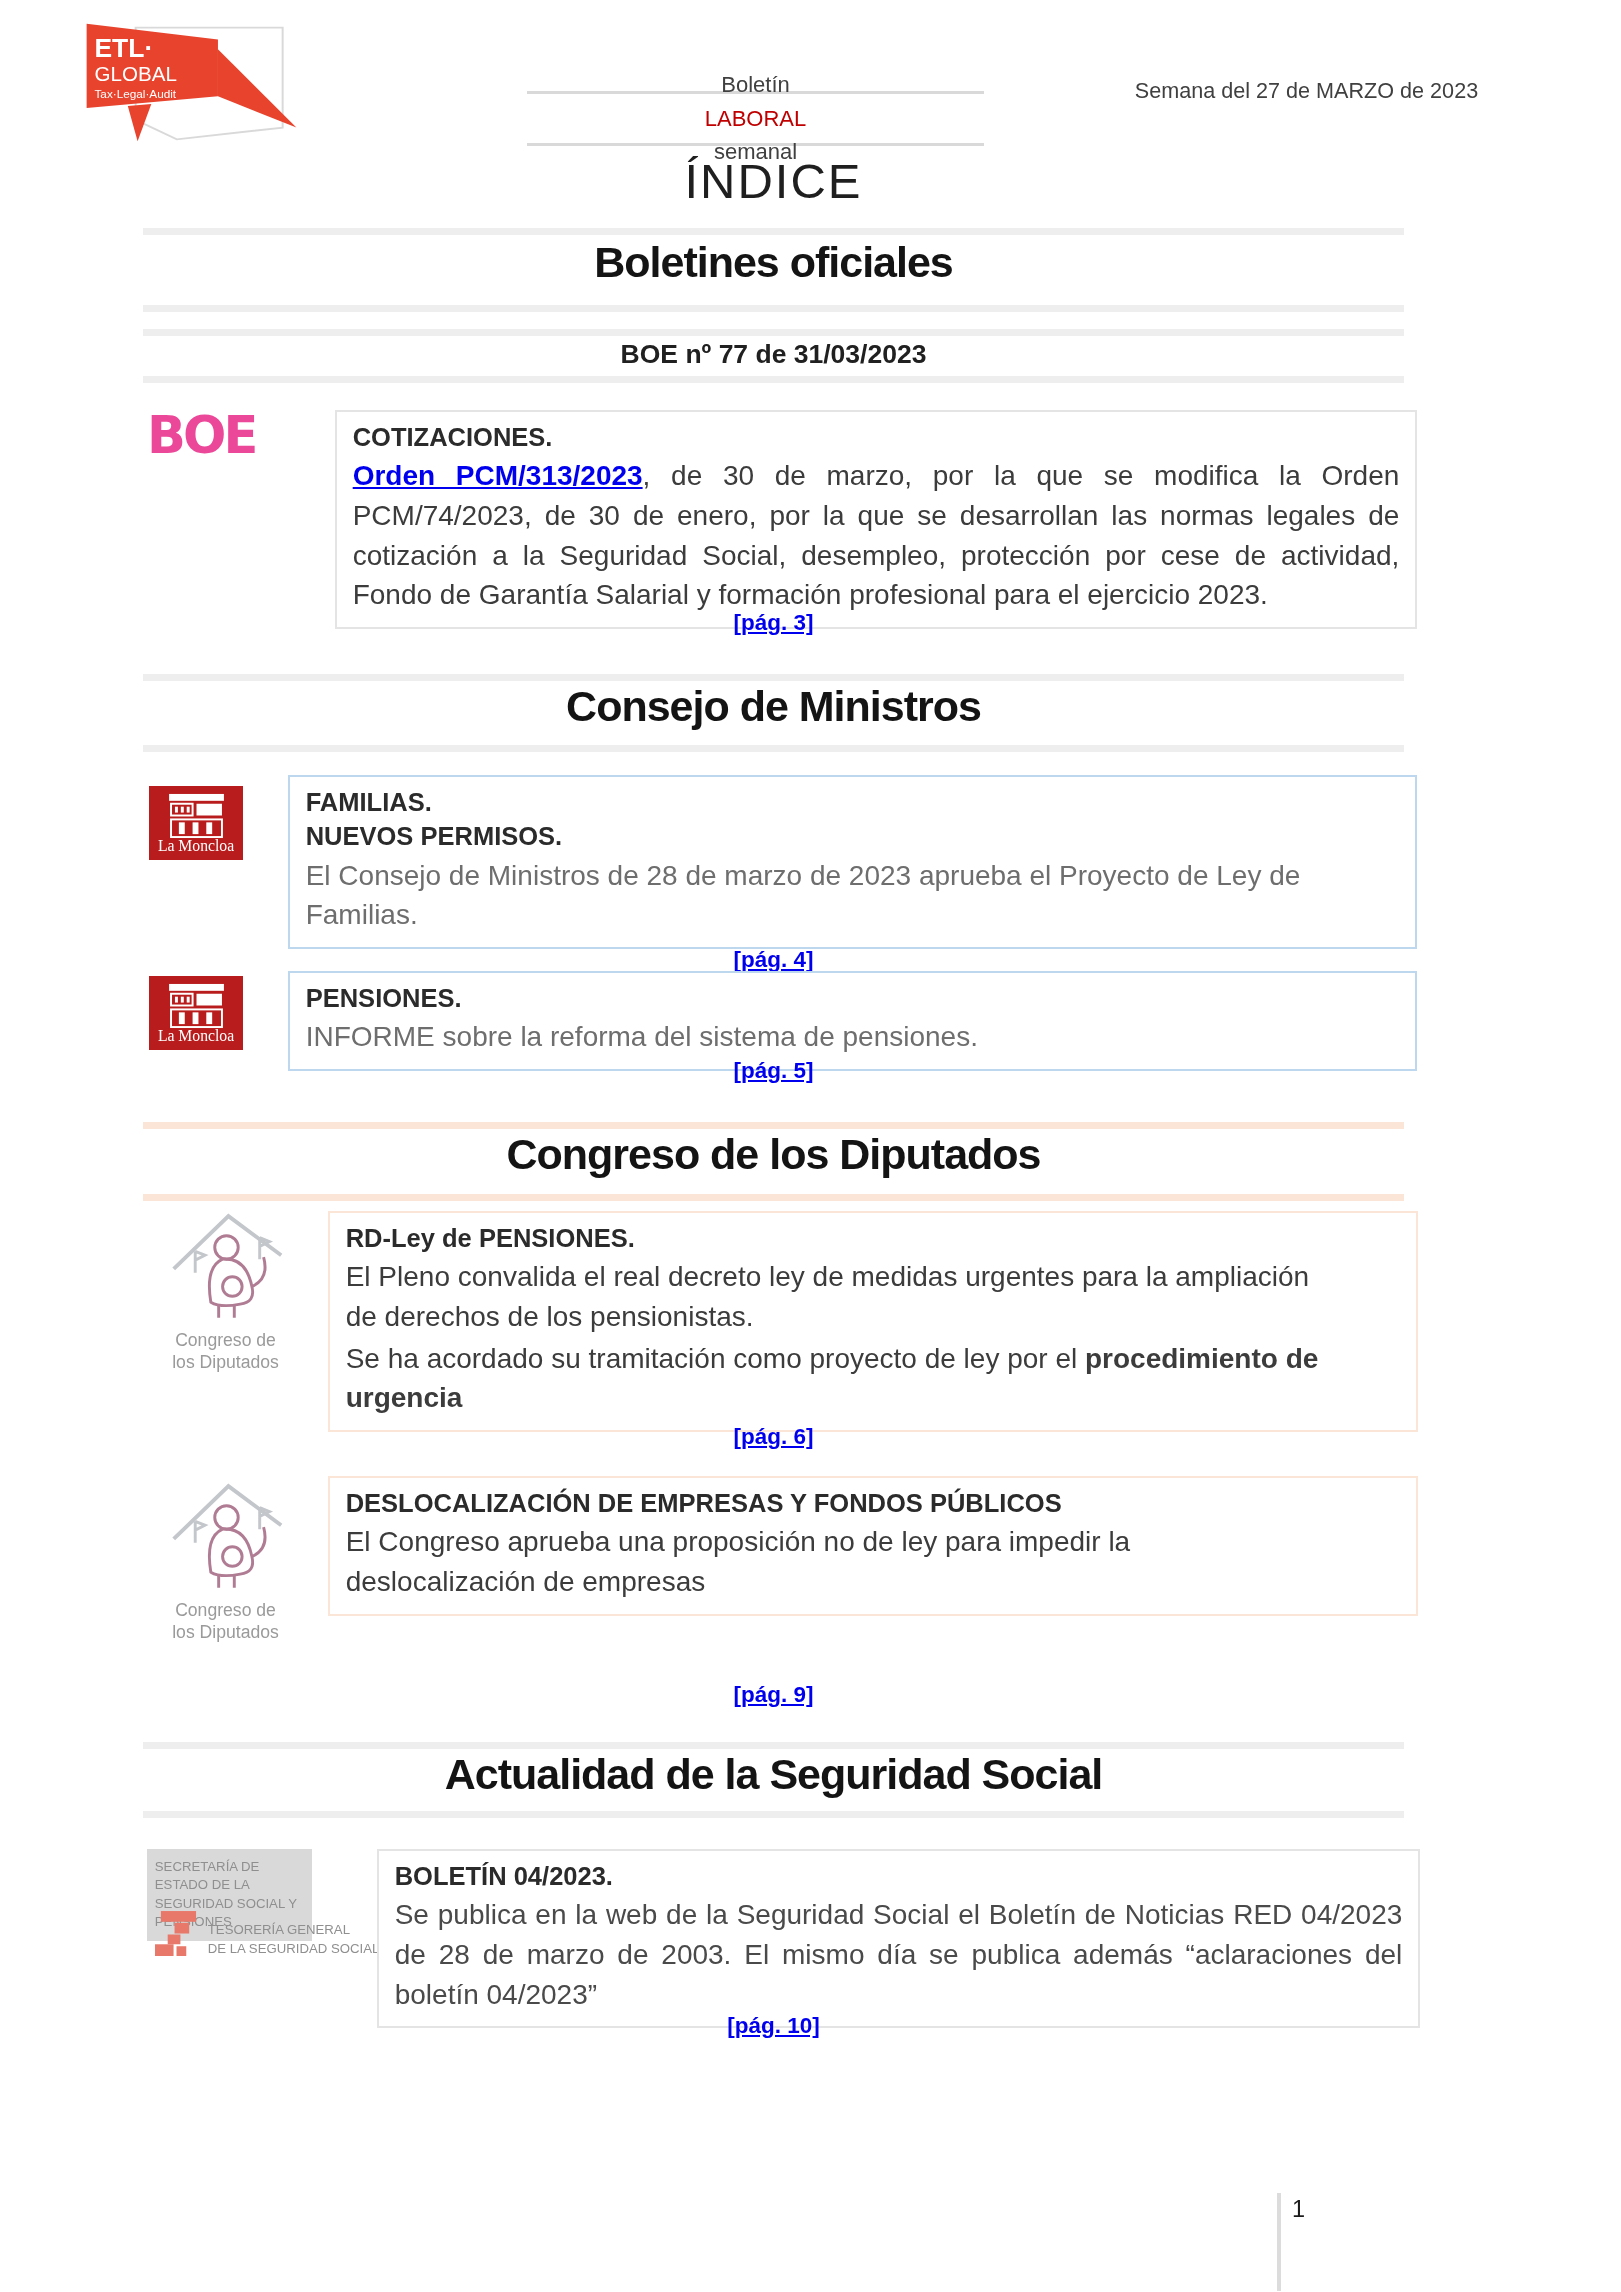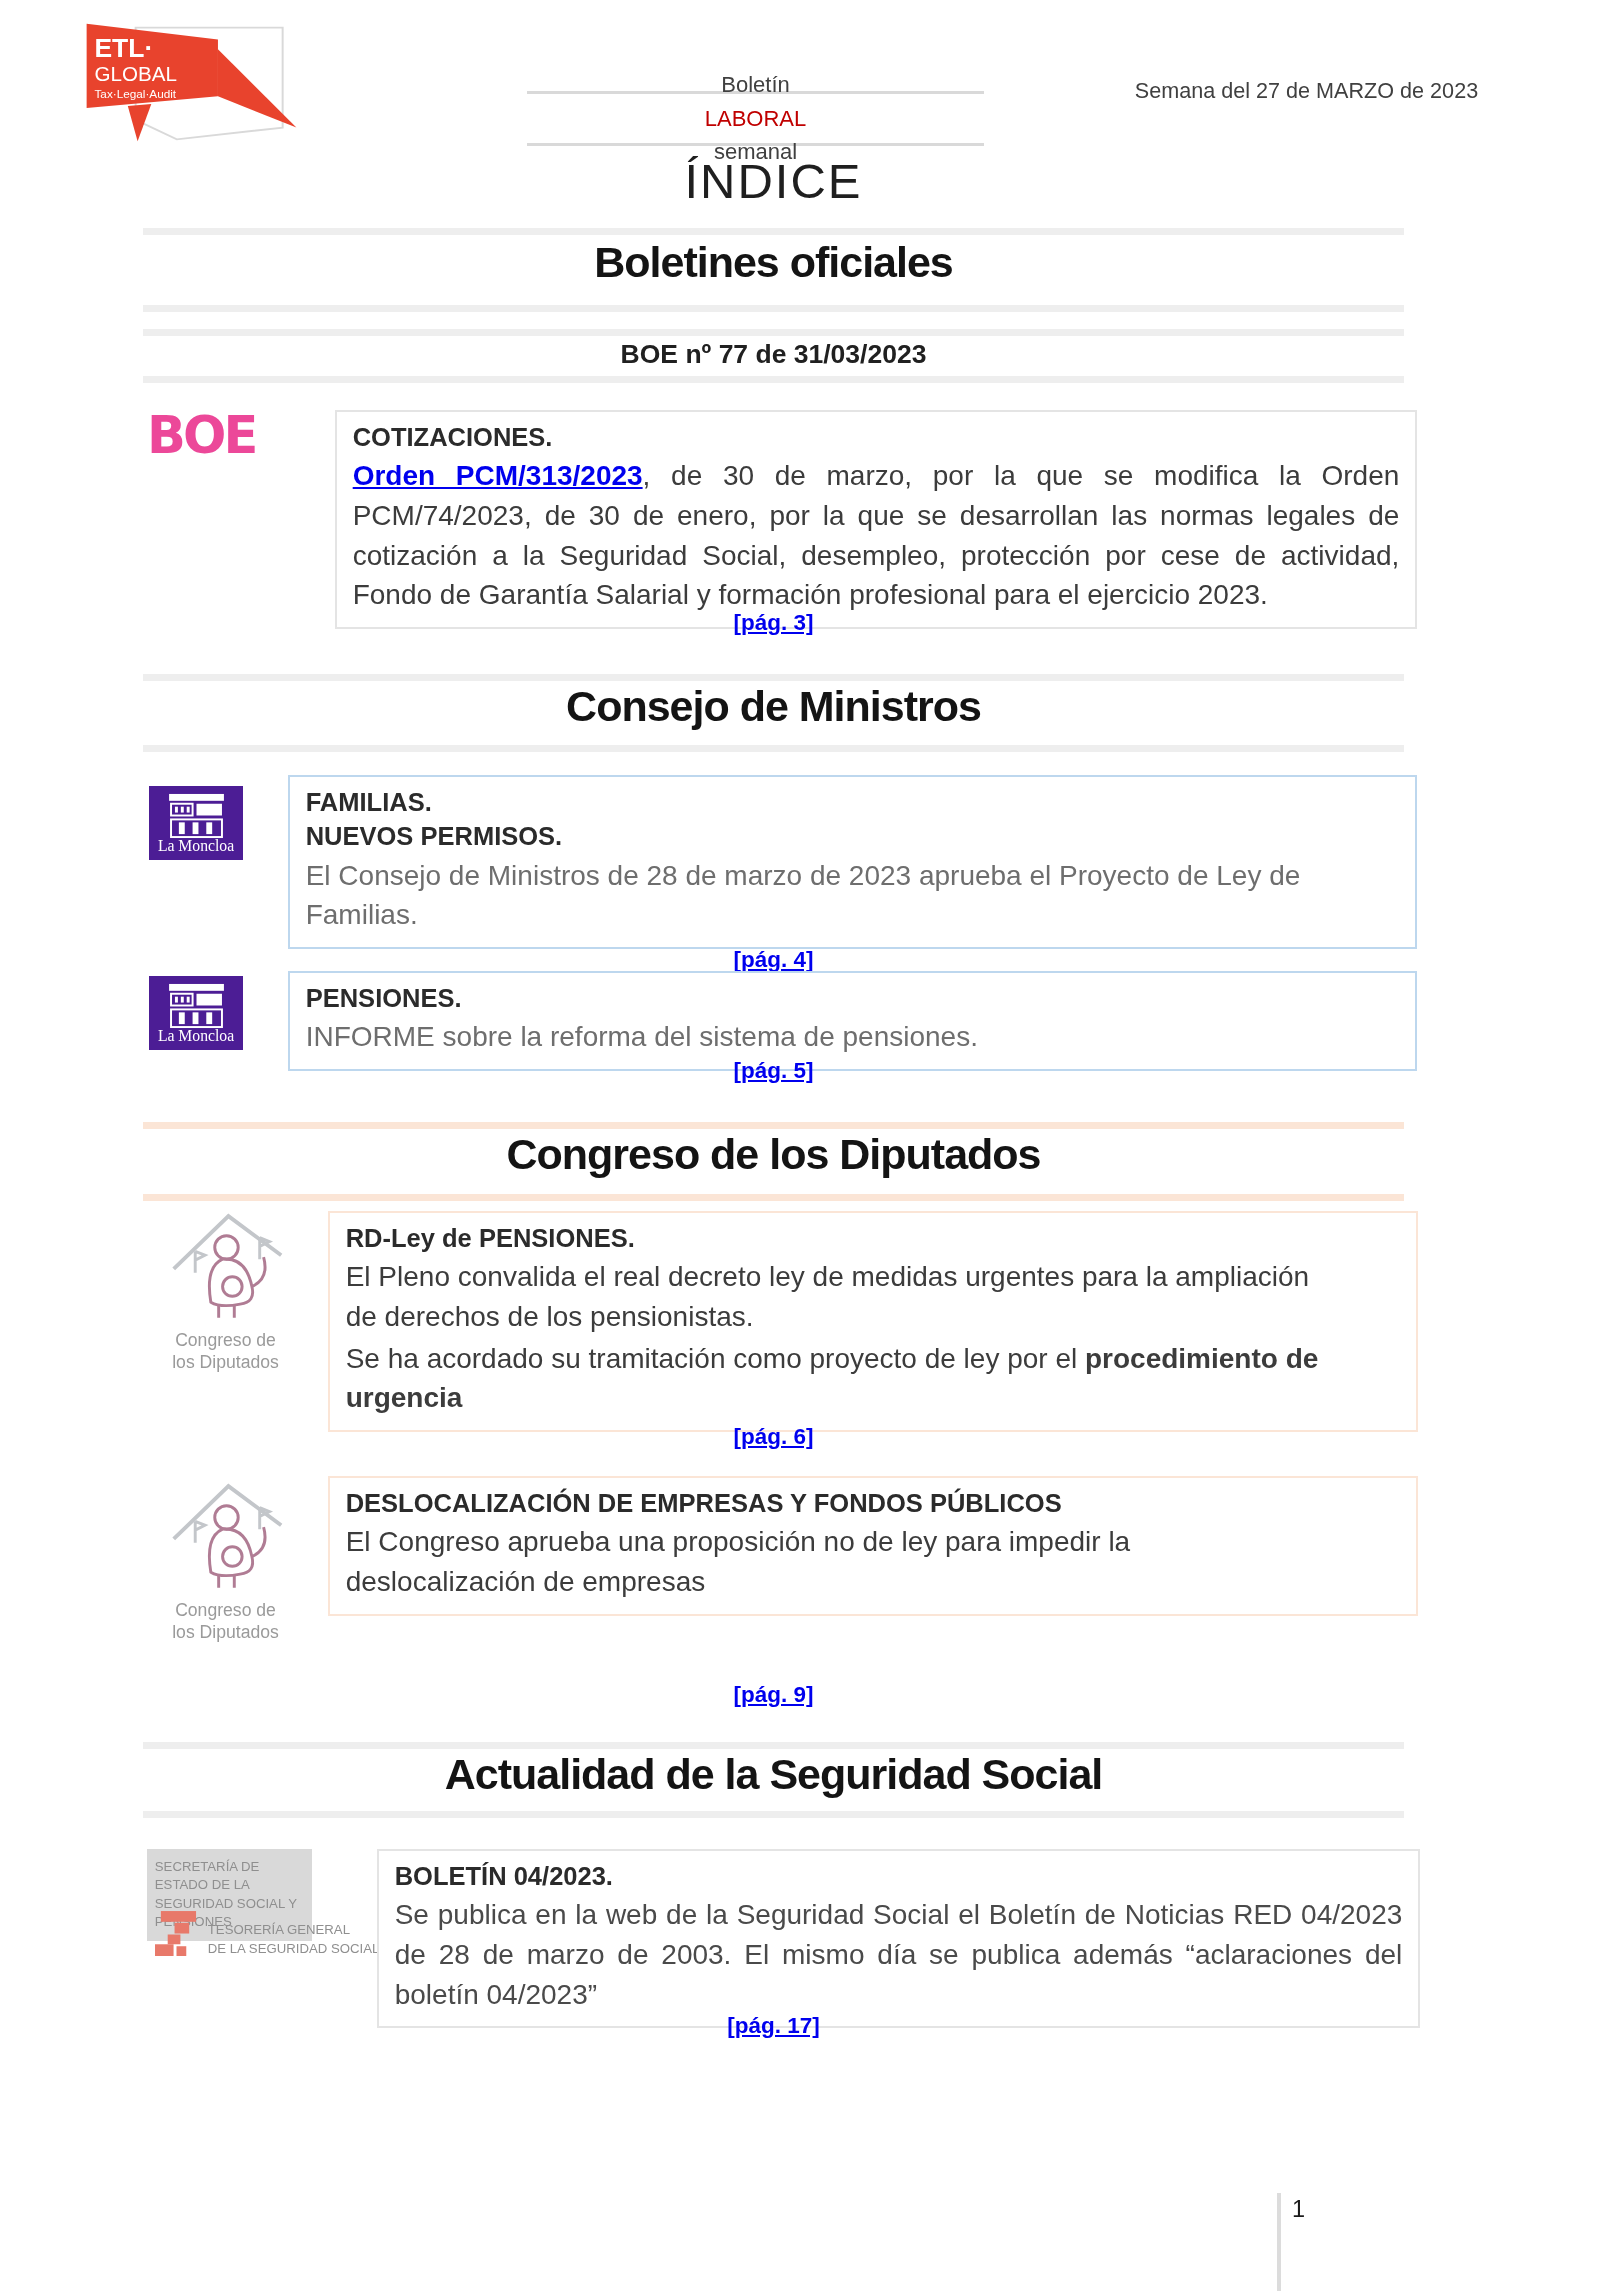--- a/index.html
+++ b/index.html
@@ -31,21 +31,21 @@
   .itembox.peachb{border:2.9px solid #fbe5d6;padding:7.8px 15.7px 11.8px;}
   .item-title{font-size:25.5px;font-weight:700;color:#2b2b2b;line-height:1.35;}
   .item-body{font-size:28px;color:#3c3c3c;line-height:1.42;margin-top:2px;}
   .item-body.justify{text-align:justify;}
   .item-body.grayed{color:#6e6e6e;}
   .item-body.preline{white-space:pre-line;}
   .doclink{color:#0000ee;font-weight:700;text-decoration:underline;cursor:pointer;}
   
   .boe-logo{position:absolute;left:147px;top:406px;font-size:51px;font-weight:800;
     color:#ec4899;letter-spacing:-2.9px;font-family:"DejaVu Sans",sans-serif;}
-  .moncloa{position:absolute;width:94px;background:#4c1d95;text-align:center;}
+  .moncloa{position:absolute;width:94px;background:#b91c1c;text-align:center;}
   .moncloa svg{display:block;margin:5.9px auto 0;}
   .moncloa .cap{font-family:"Liberation Serif","DejaVu Serif",serif;color:#ffffff;font-size:15.7px;padding-bottom:4.9px;margin-top:-2px;}
   .congreso{position:absolute;width:147px;text-align:center;color:#9a9a9a;font-size:17.6px;line-height:1.25;}
   .see-box{position:absolute;left:147px;top:1849px;width:165px;background:#d9d9d9;
     color:#8f8f8f;font-size:13.2px;line-height:1.4;padding:8.8px 7.8px;box-sizing:border-box;}
   .tgss{position:absolute;left:155px;top:1911px;display:flex;align-items:flex-end;gap:9.8px;
     color:#8f8f8f;font-size:13.2px;line-height:1.4;justify-content:center;}
   
   .foot-bar{position:absolute;left:1277px;top:2193px;width:3.9px;height:98px;background:#dcdcdc;}
   .foot-num{position:absolute;left:1292px;top:2196px;font-size:23.5px;color:#1a1a1a;}
@@ -221,20 +221,20 @@
     </svg>
     <div style="white-space:pre-line;">TESORERÍA GENERAL
 DE LA SEGURIDAD SOCIAL</div>
   </div>
 
   <div class="itembox gray" style="left:377px;top:1849px;width:1043px;">
     <div class="item-title">BOLETÍN 04/2023.</div>
     <div class="item-body justify" style="color:#4a4a4a;">Se publica en la web de la Seguridad Social el Boletín de Noticias RED 04/2023 de 28 de marzo de 2003. El mismo día se publica además “aclaraciones del boletín 04/2023”</div>
   </div>
   <div class="center-col pagelink" style="top:2013px;">
-    <a>[pág. 17]</a>
+    <a>[pág. 10]</a>
   </div>
 
   <div class="foot-bar"></div>
   <div class="foot-num">1</div>
 
 </div>
 
 
 </body></html>

